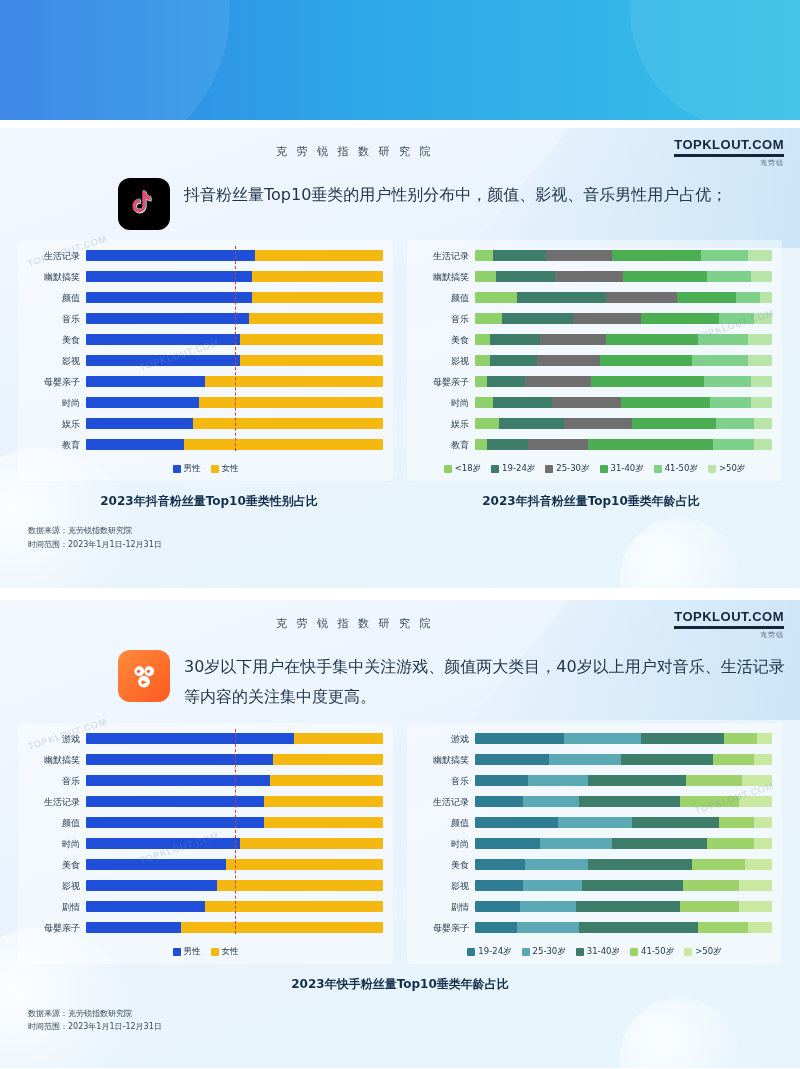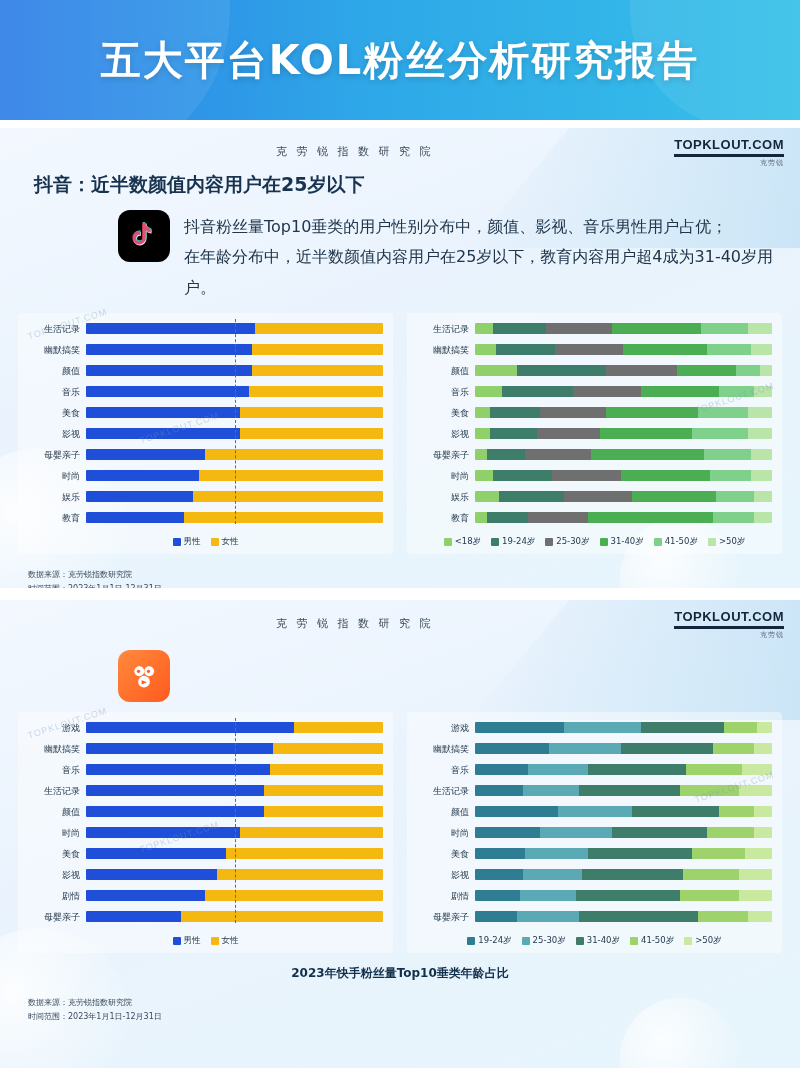--- a/index.html
+++ b/index.html
@@ -115,50 +115,47 @@
     font-family:"DejaVu Sans","Liberation Sans",sans-serif; }
 </style>
 </head>
 <body>
 
 <div class="page">
 
   <div class="banner">
     <div class="deco d1"></div>
     <div class="deco d2"></div>
-    <h1>五大平台KOL粉丝分析研究报告</h1>
   </div>
 
   <div class="slide s1">
     <div class="bg-wave"></div>
     <div class="bg-circle c-a"></div>
     <div class="bg-circle c-b"></div>
 
     <div class="slide-top">
       <div class="inst-name">克 劳 锐 指 数 研 究 院</div>
       <div class="logo">
         <div class="lg-main">TOPKLOUT.COM</div>
         <div class="lg-bar"></div>
         <div class="lg-sub">克劳锐</div>
       </div>
     </div>
 
-    <h2>抖音：近半数颜值内容用户在25岁以下</h2>
 
     <div class="intro">
       <div class="brand-icon tt-icon">
         <svg viewBox="0 0 24 24" aria-hidden="true">
           <path d="M16.6 5.8a4.3 4.3 0 0 1-2.6-3.8h-2.9v12.2a2.4 2.4 0 1 1-1.7-2.3V8.8a5.4 5.4 0 1 0 4.6 5.3V8.6a7 7 0 0 0 4 1.3V6.9a4.2 4.2 0 0 1-1.4-1.1z" fill="#ffffff"></path>
           <path d="M15.4 4.6a4.3 4.3 0 0 1-2.6-3.8H11v12.2a2.4 2.4 0 1 1-1.7-2.3V7.6a5.4 5.4 0 1 0 4.6 5.3V7.4a7 7 0 0 0 4 1.3V5.7a4.2 4.2 0 0 1-2.5-1.1z" fill="#25f4ee" opacity=".85"></path>
           <path d="M16 5.2a4.3 4.3 0 0 1-2.6-3.8h-2.9v12.2a2.4 2.4 0 1 1-1.7-2.3V8.2a5.4 5.4 0 1 0 4.6 5.3V8a7 7 0 0 0 4 1.3V6.3A4.2 4.2 0 0 1 16 5.2z" fill="#fe2c55" opacity=".8"></path>
         </svg>
       </div>
       <div class="desc">
         <div>抖音粉丝量Top10垂类的用户性别分布中，颜值、影视、音乐男性用户占优；</div>
-        <div>在年龄分布中，近半数颜值内容用户在25岁以下，教育内容用户超4成为31-40岁用户。</div>
       </div>
     </div>
 
     <div class="charts">
       <div class="panel" id="p0">
         <div class="wm" style="left:8px;top:6px;">TOPKLOUT.COM</div>
         <div class="wm" style="left:120px;top:110px;">TOPKLOUT.COM</div>
         <div class="rows">
             <div class="chart-row">
               <div class="cat">生活记录</div>
@@ -379,20 +376,24 @@
               <span>41-50岁</span>
             </div>
             <div class="li">
               <span class="sw" style="background: rgb(185, 230, 168);"></span>
               <span>&gt;50岁</span>
             </div>
           </div>
       </div>
     </div>
 
+    <div class="caps">
+      <div class="cap">2023年抖音粉丝量Top10垂类性别占比</div>
+      <div class="cap">2023年抖音粉丝量Top10垂类年龄占比</div>
+    </div>
 
     <div class="source">
       <div>数据来源：克劳锐指数研究院</div>
       <div>时间范围：2023年1月1日-12月31日</div>
     </div>
   </div>
 
   <div class="slide s2">
     <div class="bg-wave"></div>
     <div class="bg-circle c-a"></div>
@@ -413,20 +414,21 @@
         <svg viewBox="0 0 36 36" aria-hidden="true">
           <circle cx="13" cy="13" r="5.2" fill="#fff"></circle>
           <circle cx="23.5" cy="13" r="5.2" fill="#fff"></circle>
           <circle cx="18" cy="24" r="6.2" fill="#fff"></circle>
           <circle cx="12.2" cy="13" r="1.7" fill="#ff5a1f"></circle>
           <circle cx="22.7" cy="13" r="1.7" fill="#ff5a1f"></circle>
           <path d="M15.5 22.5l5.5 2.2-5.5 2.2z" fill="#ff5a1f"></path>
         </svg>
       </div>
       <div class="desc">
+        <div>30岁以下用户在快手集中关注游戏、颜值两大类目，40岁以上用户对音乐、生活记录等内容的关注集中度更高。</div>
       </div>
     </div>
 
     <div class="charts">
       <div class="panel" id="p2">
         <div class="wm" style="left:8px;top:6px;">TOPKLOUT.COM</div>
         <div class="wm" style="left:120px;top:120px;">TOPKLOUT.COM</div>
         <div class="rows">
             <div class="chart-row">
               <div class="cat">游戏</div>

